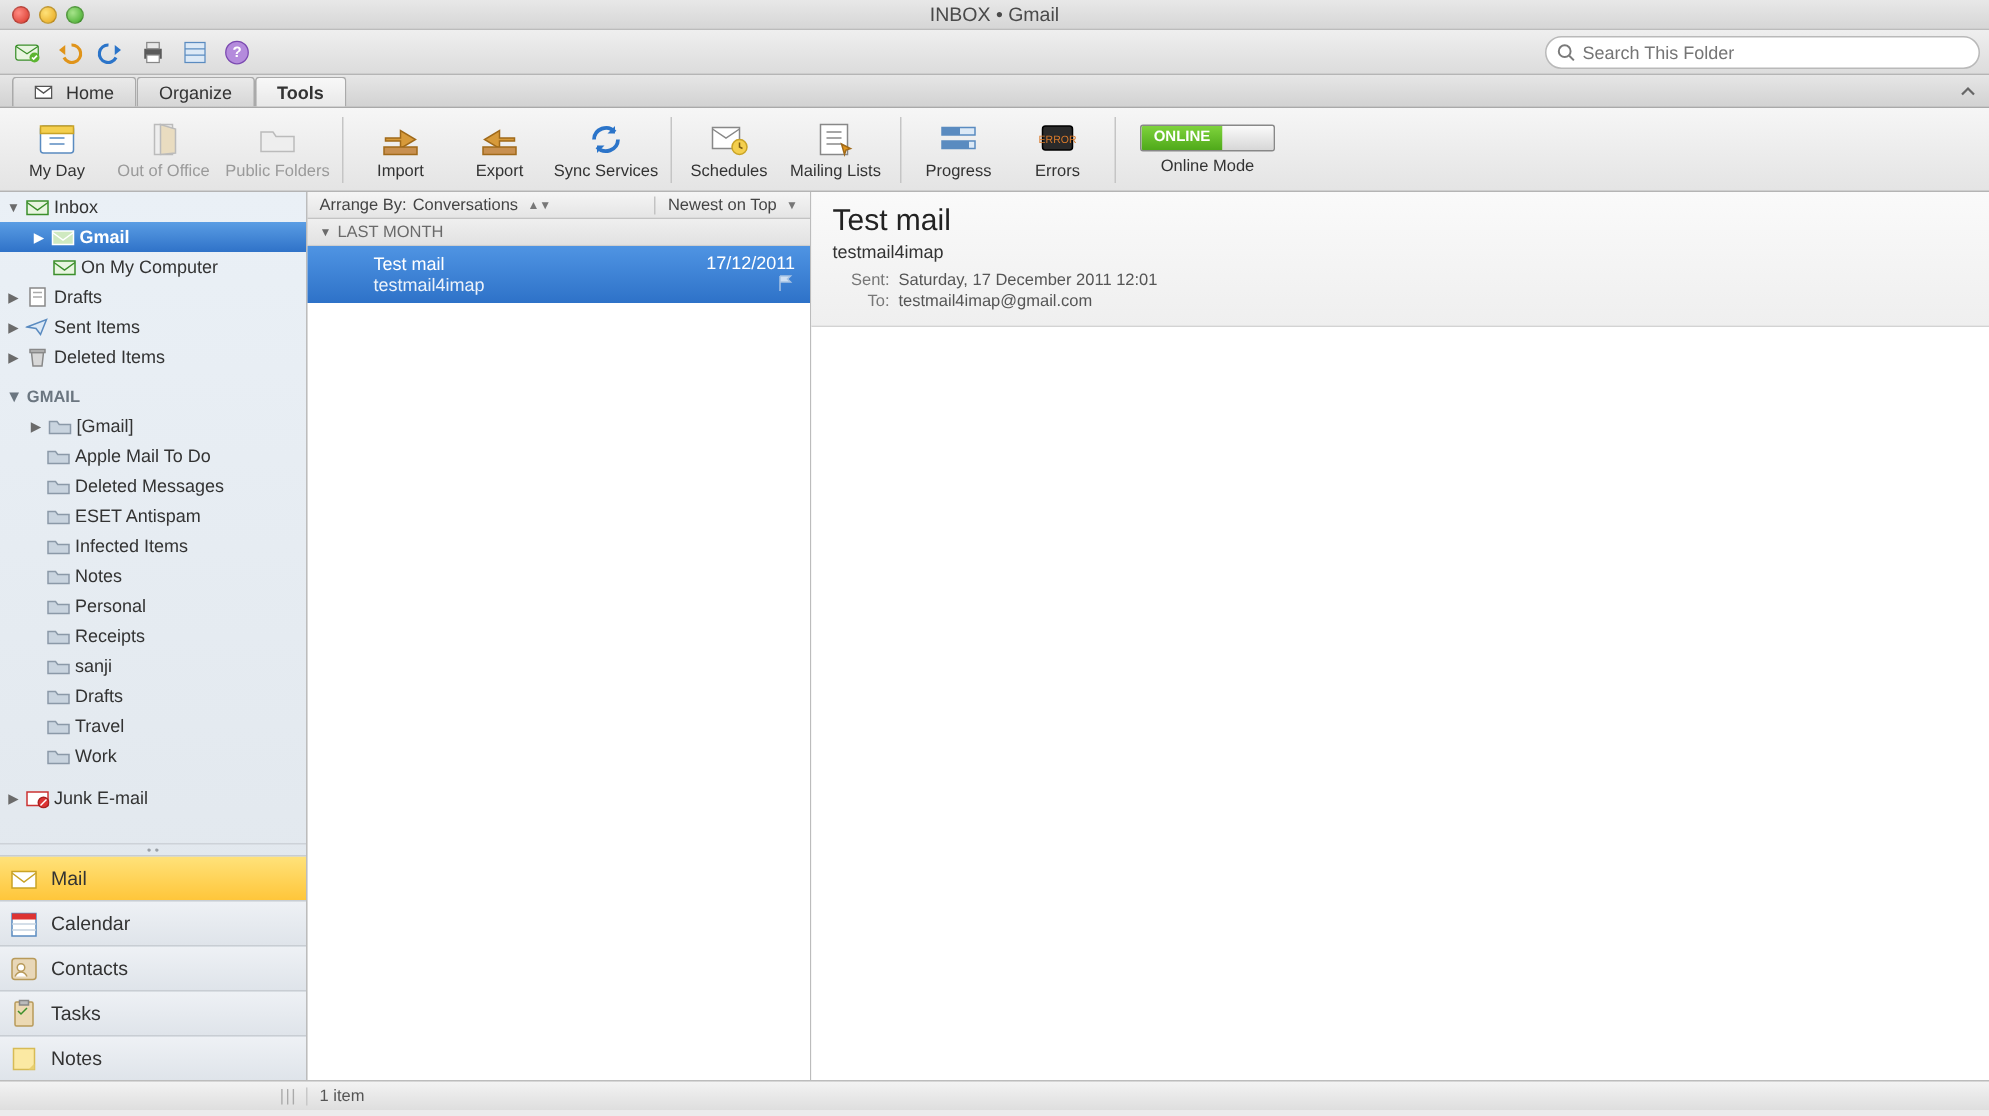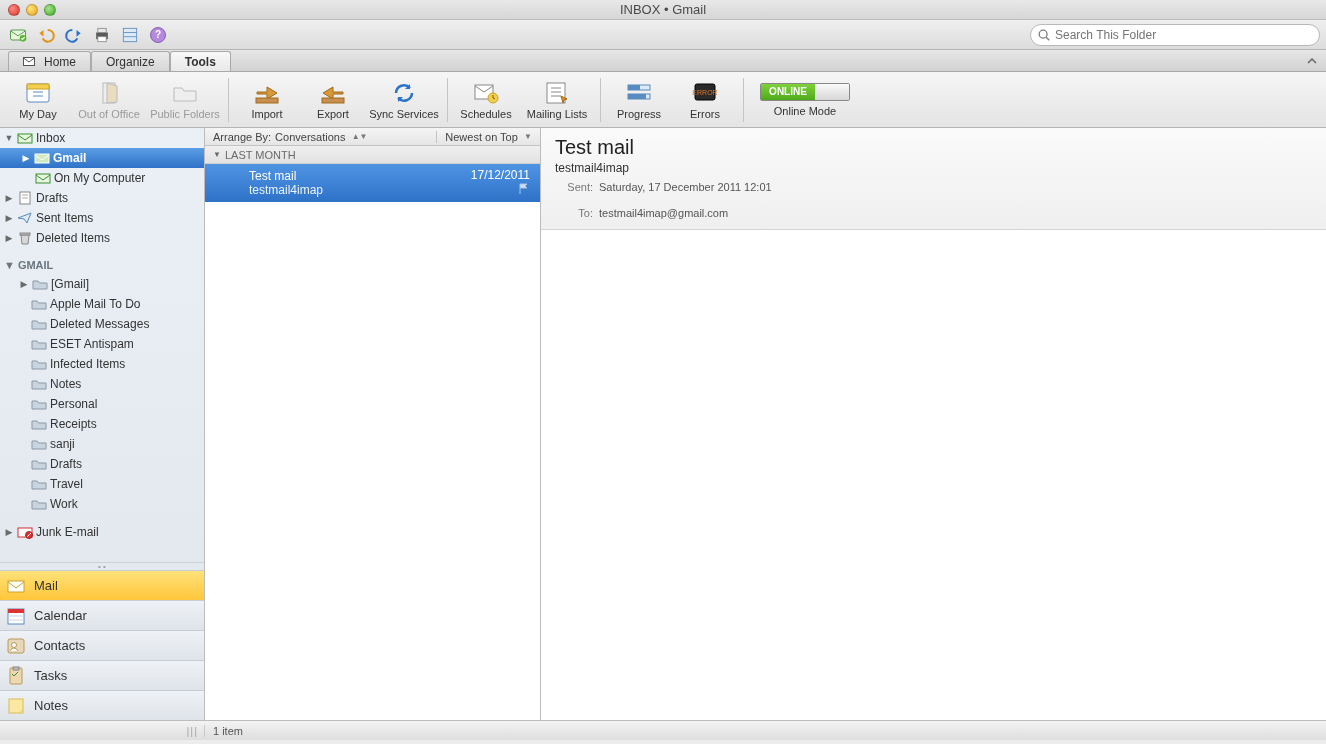--- a/index.html
+++ b/index.html
@@ -64,21 +64,21 @@
 .msgrow.sel { background: linear-gradient(#4f94e3,#2e72c8); color:#fff; }
 .msgrow .subj { font-size:12px; }
 .msgrow .from { font-size:12px; opacity:0.9; }
 .msgrow .date { position:absolute; right:10px; top:4px; font-size:12px; }
 .msgrow .flag { position:absolute; right:10px; bottom:4px; }
 
 .preview { flex:1; background:#fff; display:flex; flex-direction:column; }
 .pv-head { padding: 8px 14px 10px 14px; border-bottom:1px solid #d3d3d3; background: linear-gradient(#fafafa,#efefef); }
 .pv-head h1 { font-size:20px; font-weight:normal; color:#222; margin-bottom:2px; }
 .pv-head .sender { font-size:12px; color:#333; margin-bottom:6px; }
-.pv-head .meta { font-size:11px; color:#555; display:grid; grid-template-columns: 44px 1fr; row-gap:14px; }
+.pv-head .meta { font-size:11px; color:#555; display:grid; grid-template-columns: 44px 1fr; row-gap:2px; }
 .pv-head .meta .k { text-align:right; color:#777; padding-right:6px; }
 .pv-body { flex:1; background:#fff; }
 
 .status { height:20px; background: linear-gradient(#f3f3f3,#dedede); border-top:1px solid #bcbcbc; display:flex; align-items:center; font-size:11px; color:#555; }
 .status .grip { width:205px; text-align:right; padding-right:6px; color:#aaa; letter-spacing:1px; border-right:1px solid #c8c8c8;}
 .status .stext { padding-left:8px; }
 </style>
 </head>
 <body>
 

